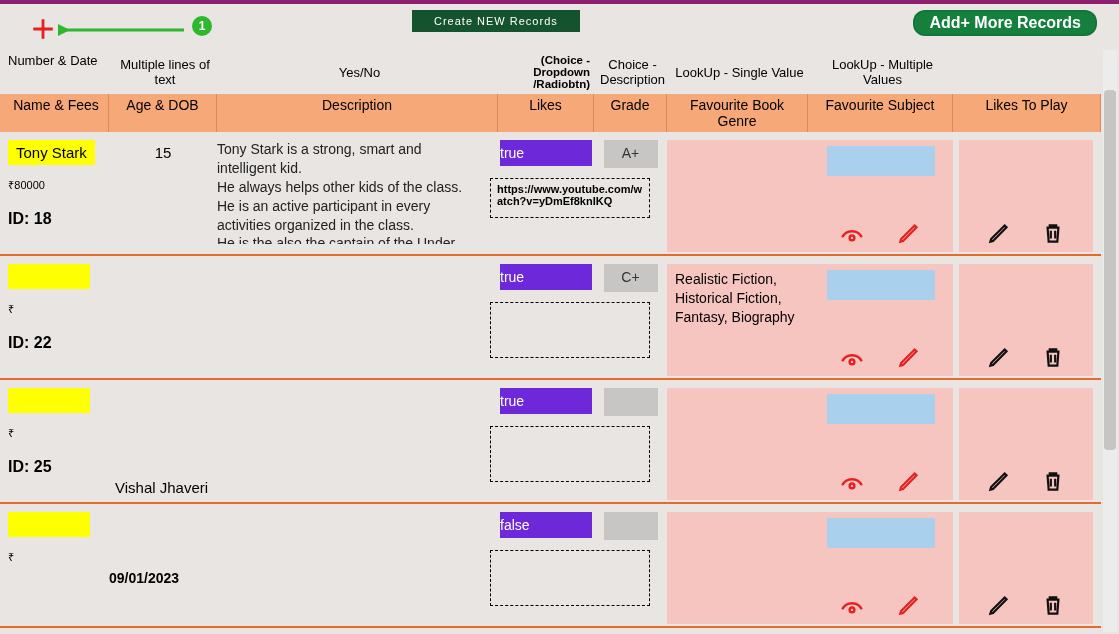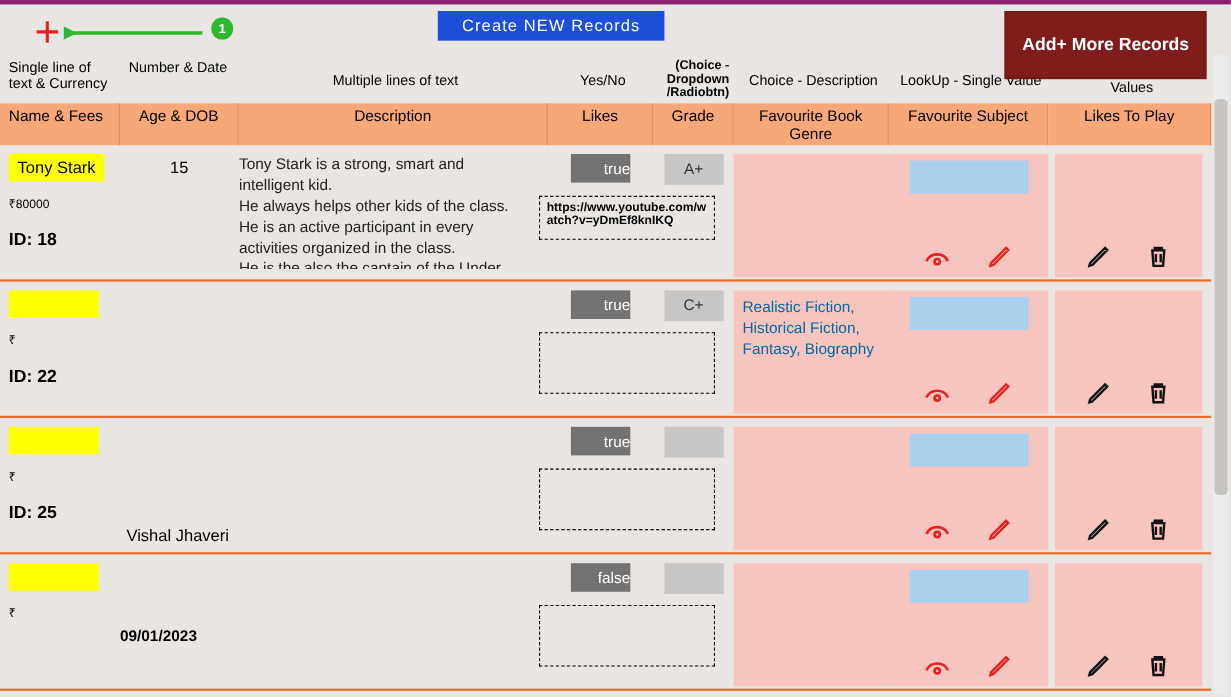--- a/index.html
+++ b/index.html
@@ -6,59 +6,59 @@
   html, body { width: 1119px; height: 634px; font-family: "Segoe UI", Arial, sans-serif; font-size: 14px; background:#e8e5e2; overflow:hidden; }
   .topbar-purple { height:4px; background:#8e1e6e; }
   .app { position:relative; width:1119px; height:630px; }
 
   
   .top-row { position:relative; height:46px; }
   .plus-btn { position:absolute; left:30px; top:12px; }
   .plus-btn svg { display:block; }
   .arrow-ann { position:absolute; left:58px; top:16px; }
   .circle-badge { position:absolute; left:192px; top:12px; width:20px; height:20px; border-radius:10px; background:#2eb82e; color:#fff; text-align:center; line-height:20px; font-size:12px; font-weight:bold; }
-  .create-btn { position:absolute; left:398px; top:6px; background:#1d4ed8; color:#fff; padding:5px 22px; font-size:15px; letter-spacing:1px; border:none; }
-  .addmore-btn { position:absolute; right:22px; top:6px; background:#7f1d1d; color:#fff; border:2px solid rgba(0,0,0,0.08); border-radius:0; padding:20px 14px; font-size:16px; font-weight:600; }
+  .create-btn { position:absolute; left:412px; top:6px; background:#14532d; color:#fff; padding:5px 22px; font-size:11px; letter-spacing:1px; border:none; }
+  .addmore-btn { position:absolute; right:22px; top:6px; background:#15803d; color:#fff; border:2px solid rgba(0,0,0,0.08); border-radius:12px; padding:2px 14px; font-size:16px; font-weight:600; }
 
   
   :root { --c1:109px; --c2:108px; --c3:281px; --c4:96px; --c5:73px; --c6:141px; --c7:145px; --c8:148px; }
   .cols { display:grid; grid-template-columns: var(--c1) var(--c2) var(--c3) var(--c4) var(--c5) var(--c6) var(--c7) var(--c8); width:1101px; }
 
   .hdr-top { font-size:13px; color:#000; padding:3px 4px 3px 8px; min-height:44px; display:flex; align-items:flex-start; }
   .hdr-top.center { justify-content:center; text-align:center; align-items:center; }
   .hdr-top.small { font-size:11.5px; font-weight:600; text-align:right; justify-content:center; align-items:center; }
 
   .hdr-orange { background:#f7a878; font-size:14px; color:#000; padding:3px 4px; text-align:center; border-right:1px solid #d88c5c; min-height:26px; }
-  .hdr-orange:first-child { text-align:left; padding-left:8px; }
+  .hdr-orange:first-child { text-align:center; padding-left:8px; }
 
   
   .rows-wrap { position:relative; width:1119px; height:510px; overflow:auto; }
   .row-block { width:1101px; border-bottom:2px solid #e66a2c; padding:8px 0 2px 0; position:relative; }
 
   .rcols { display:grid; grid-template-columns: var(--c1) var(--c2) var(--c3) var(--c4) var(--c5) var(--c6) var(--c7) var(--c8); }
 
   .name-chip { background:#feff00; display:inline-block; padding:4px 8px; margin-left:8px; font-size:15px; min-height:24px; min-width:82px; text-align:center; }
   .fees { margin-left:8px; font-size:11px; margin-top:12px; }
   .id-lbl { margin-left:8px; font-size:16px; font-weight:bold; margin-top:18px; }
 
   .age-val { text-align:center; padding-top:4px; font-size:15px; }
   .dob-val { font-weight:bold; font-size:14px; padding-top:58px; text-align:left; }
 
   .desc-box { position:relative; width:268px; height:104px; overflow:auto; font-size:14px; line-height:1.35; padding-right:16px; color:#222; }
   .desc-box.empty { height:90px; }
 
   .ispass-col { display:flex; flex-direction:column; align-items:center; }
-  .bool-badge { background:#737373; color:#fff; padding:5px 0; width:54px; text-align:right; font-size:14px; margin-bottom:8px; }
+  .bool-badge { background:#6d28d9; color:#fff; padding:5px 0; width:92px; text-align:left; font-size:14px; margin-bottom:8px; }
   .url-box { border:1px dashed #000; width:160px; min-height:40px; font-size:11px; font-weight:bold; padding:4px 6px; overflow-wrap:break-word; margin-left:-10px; background:#e8e5e2; }
   .url-box.empty { height:56px; }
 
   .grade-col { display:flex; justify-content:center; }
   .grade-badge { background:#c8c6c4; color:#333; padding:5px 0; width:54px; text-align:center; font-size:14px; height:28px; }
 
-  .genre-col { background:#f6c5c0; min-height:112px; font-size:14px; color:#0369a1; padding:6px 8px; line-height:1.35; }
+  .genre-col { background:#f6c5c0; min-height:112px; font-size:14px; color:#000000; padding:6px 8px; line-height:1.35; }
 
   .subj-col { display:flex; flex-direction:column; align-items:center; background:#f6c5c0; min-height:112px; position:relative; padding-top:6px; }
   .blue-pill { background:#a9d0ec; width:108px; height:30px; }
   .subj-icons { position:absolute; bottom:6px; width:100%; display:flex; justify-content:space-evenly; }
 
   .likes-col { display:flex; flex-direction:column; align-items:center; background:#f6c5c0; min-height:112px; position:relative; padding-top:6px; margin-left:6px; margin-right:8px;}
   .likes-icons { position:absolute; bottom:6px; width:100%; display:flex; justify-content:space-evenly; }
 
   .ico { width:26px; height:26px; }
 
@@ -91,21 +91,20 @@
           </marker>
         </defs>
       <line x1="126" y1="10" x2="6" y2="10" stroke="#2eb82e" stroke-width="3" marker-end="url(#ah)"></line>
     </svg>
     <div class="circle-badge">1</div>
     <button class="create-btn">Create  NEW  Records</button>
     <button class="addmore-btn">Add+ More Records</button>
   </div>
 
   <div class="cols">
-    <div class="hdr-top">Single line of text &amp; Currency</div>
     <div class="hdr-top">Number &amp; Date</div>
     <div class="hdr-top center">Multiple lines of text</div>
     <div class="hdr-top center">Yes/No</div>
     <div class="hdr-top small">(Choice - Dropdown /Radiobtn)</div>
     <div class="hdr-top center">Choice - Description</div>
     <div class="hdr-top center">LookUp - Single Value</div>
     <div class="hdr-top center">LookUp - Multiple Values</div>
   </div>
 
   <div class="cols">

